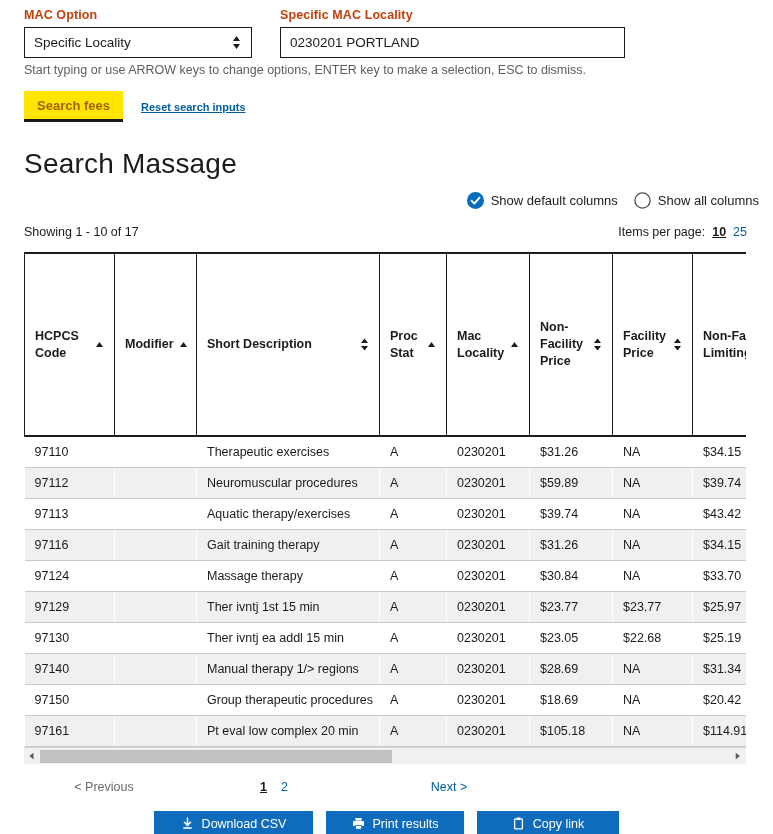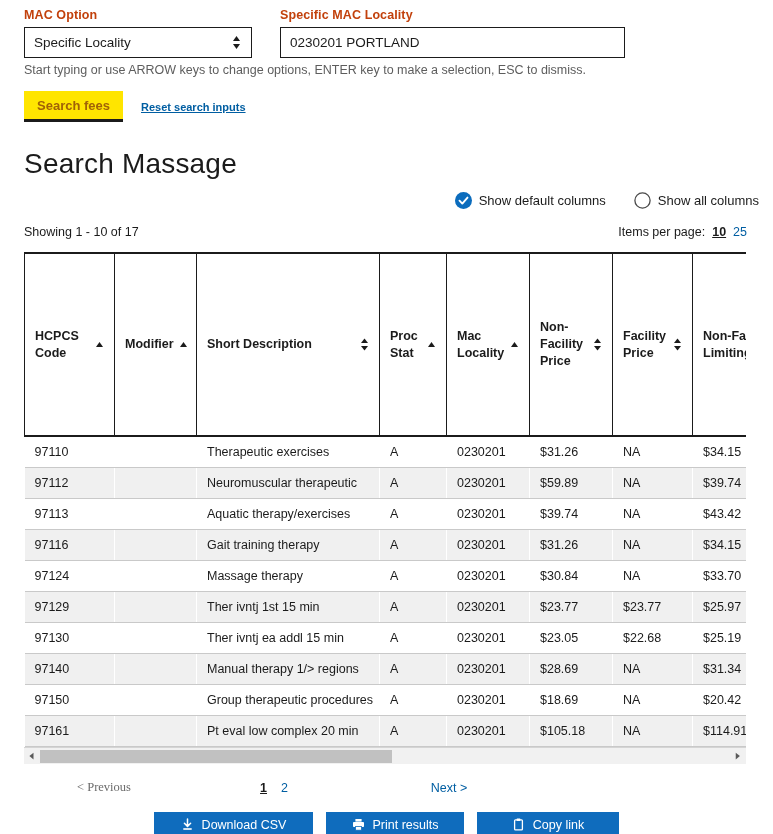--- a/index.html
+++ b/index.html
@@ -53,21 +53,21 @@
     text-decoration: underline; cursor: pointer;
   }
 
   
   h1.results-title {
     font-size: 28px; font-weight: normal; color: #1b1b1b;
     margin: 0; padding: 26px 0 0 24px; letter-spacing: .2px;
   }
   .col-toggle {
     display: flex; justify-content: flex-end; align-items: center;
-    gap: 28px; padding: 12px 14px 0 4px;
+    gap: 16px; padding: 12px 14px 0 4px;
   }
   .radio-item { display: flex; align-items: center; gap: 7px; cursor: pointer; }
   .radio-item .lbl { font-size: 13px; color: #1b1b1b; }
   .radio-on, .radio-off { width: 17px; height: 17px; flex: 0 0 17px; }
 
   .meta-row {
     display: flex; justify-content: space-between; align-items: center;
     padding: 16px 26px 0 24px;
     font-size: 12.5px; color: #1b1b1b;
   }
@@ -135,21 +135,21 @@
     background: #c1c1c1;
     cursor: pointer;
   }
 
   
   .pager {
     display: flex; align-items: center;
     margin: 16px 0 0 0; font-size: 12.5px;
     padding-left: 24px;
   }
-  .pg-prev { width: 160px; text-align: center; color: #6b6b6b; cursor: default; font-family: Liberation Serif, serif; }
+  .pg-prev { width: 160px; text-align: center; color: #6b6b6b; cursor: default; }
   .pg-nums { width: 180px; display: flex; justify-content: center; gap: 14px; }
   .pg-num-active { font-weight: bold; text-decoration: underline; color: #1b1b1b; cursor: pointer; }
   .pg-num { color: #005ea2; cursor: pointer; }
   .pg-next { width: 170px; text-align: center; color: #005ea2; cursor: pointer; }
 
   
   .btn-bar { display: flex; justify-content: center; gap: 13px; margin-top: 17px; }
   .btn-blue {
     background: #0f6cbd;
     color: #fff;
@@ -327,21 +327,21 @@
           <td>Therapeutic exercises</td>
           <td>A</td>
           <td>0230201</td>
           <td>$31.26</td>
           <td>NA</td>
           <td>$34.15</td>
         </tr>
         <tr>
           <td>97112</td>
           <td></td>
-          <td>Neuromuscular therapeutic</td>
+          <td>Neuromuscular procedures</td>
           <td>A</td>
           <td>0230201</td>
           <td>$59.89</td>
           <td>NA</td>
           <td>$39.74</td>
         </tr>
         <tr>
           <td>97113</td>
           <td></td>
           <td>Aquatic therapy/exercises</td>

